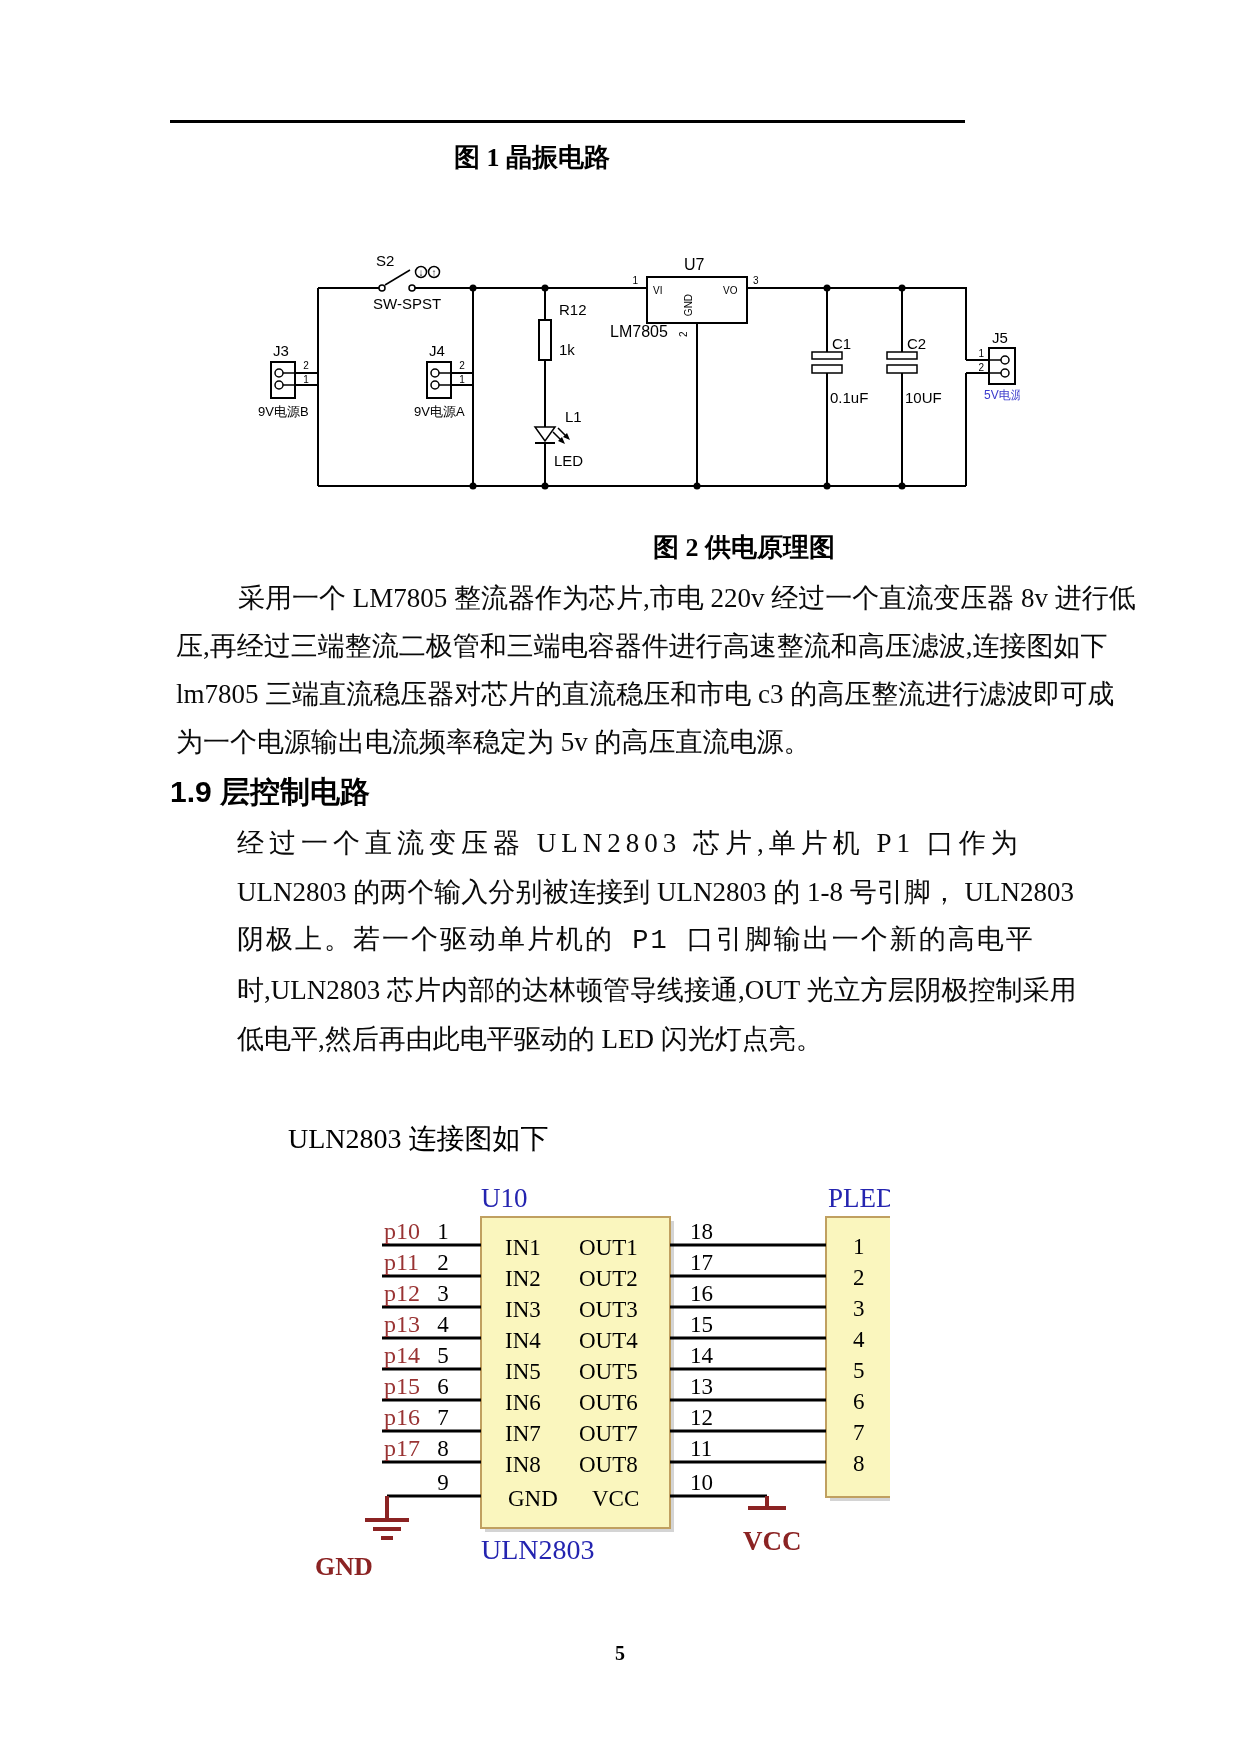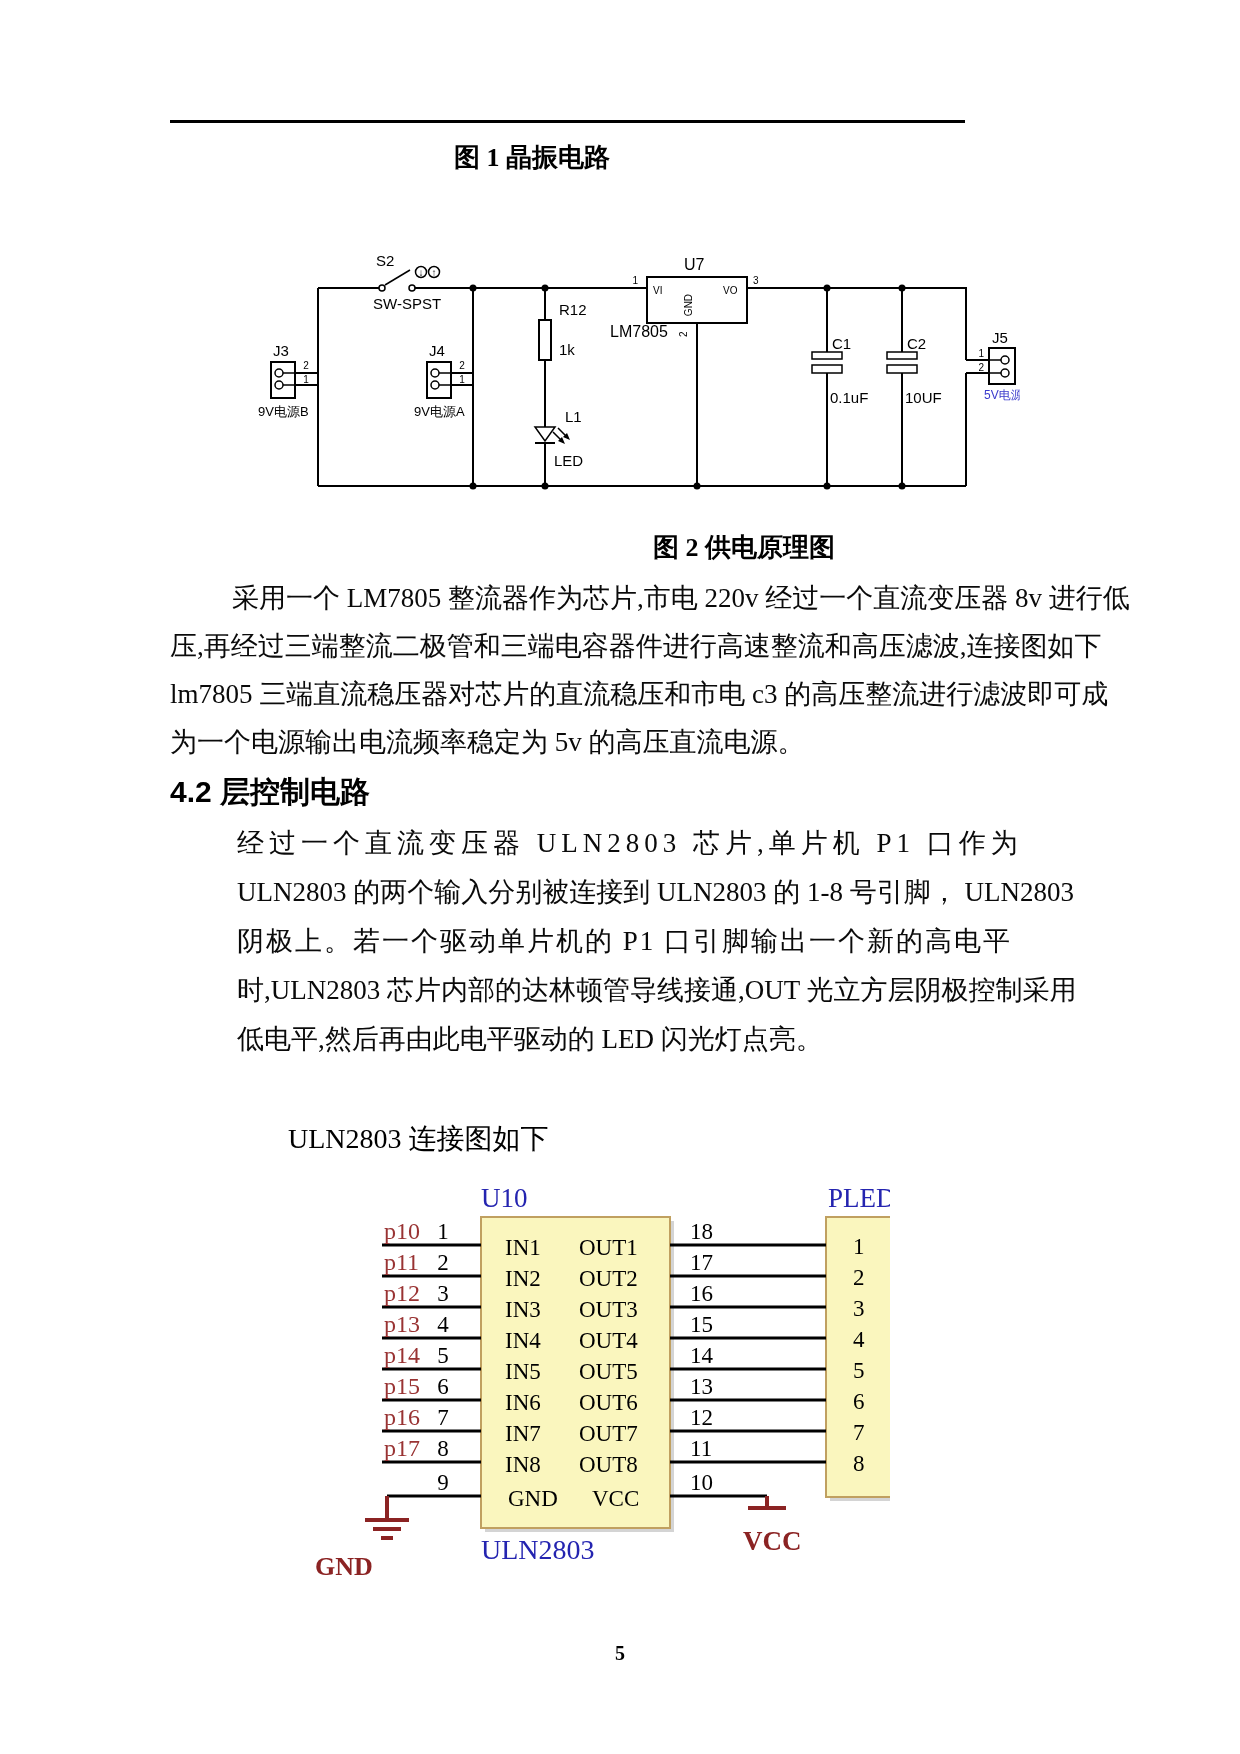--- a/index.html
+++ b/index.html
@@ -4,27 +4,27 @@
 <style>
   html,body{margin:0;padding:0;}
   body{width:1240px;height:1754px;position:relative;background:#ffffff;
        font-family:"Liberation Serif","DejaVu Serif",serif;color:#000;}
   .abs{position:absolute;}
   #top-rule{left:170px;top:120px;width:795px;height:3px;background:#000;}
   .caption{font-weight:bold;font-size:26px;white-space:nowrap;}
   #fig1-caption{left:0;top:140px;width:1064px;text-align:center;}
   #fig2-caption{left:653px;top:530px;}
   .para .line{white-space:nowrap;font-size:27px;color:#0a0a0a;}
-  #para1{left:170px;top:574px;width:800px;}
+  #para1{left:176px;top:574px;width:800px;}
   #para1 .line{line-height:48px;}
   #para1 .line.indent{text-indent:62px;}
   #para2{left:237px;top:819px;width:670px;}
   #para2 .line{line-height:49px;}
   #para2 .line.sp1{letter-spacing:5px;}
-  #para2 .line.sp2{letter-spacing:2px;}
+  #para2 .line.sp2{letter-spacing:2px;font-family:Liberation Mono, monospace;}
   #section-heading{left:170px;top:772px;font-family:"Liberation Sans","DejaVu Sans",sans-serif;
        font-weight:bold;font-size:30px;white-space:nowrap;}
   #uln-intro{left:288px;top:1115px;font-size:28px;line-height:48px;white-space:nowrap;}
   #page-number{left:0;top:1642px;width:1240px;text-align:center;
        font-size:20px;font-weight:bold;}
   
   .w{stroke:#000;stroke-width:2;fill:none;}
   .thin{stroke:#000;stroke-width:1.5;fill:none;}
   .dot{fill:#000;stroke:none;}
   .box{fill:#fff;stroke:#000;stroke-width:2;}
@@ -178,21 +178,21 @@
 
 <div class="abs caption" id="fig2-caption">图 2  供电原理图</div>
 
 <div class="abs para" id="para1">
   <div class="line indent">采用一个 LM7805 整流器作为芯片,市电 220v 经过一个直流变压器 8v 进行低</div>
   <div class="line">压,再经过三端整流二极管和三端电容器件进行高速整流和高压滤波,连接图如下</div>
   <div class="line">lm7805 三端直流稳压器对芯片的直流稳压和市电 c3 的高压整流进行滤波即可成</div>
   <div class="line">为一个电源输出电流频率稳定为 5v 的高压直流电源。</div>
 </div>
 
-<div class="abs" id="section-heading">4.2 层控制电路</div>
+<div class="abs" id="section-heading">1.9 层控制电路</div>
 
 <div class="abs para" id="para2">
   <div class="line sp1">经过一个直流变压器 ULN2803 芯片,单片机 P1 口作为</div>
   <div class="line">ULN2803 的两个输入分别被连接到 ULN2803 的 1-8 号引脚， ULN2803</div>
   <div class="line sp2">阴极上。若一个驱动单片机的 P1 口引脚输出一个新的高电平</div>
   <div class="line">时,ULN2803 芯片内部的达林顿管导线接通,OUT 光立方层阴极控制采用</div>
   <div class="line">低电平,然后再由此电平驱动的 LED 闪光灯点亮。</div>
 </div>
 
 <div class="abs" id="uln-intro">ULN2803 连接图如下</div>

